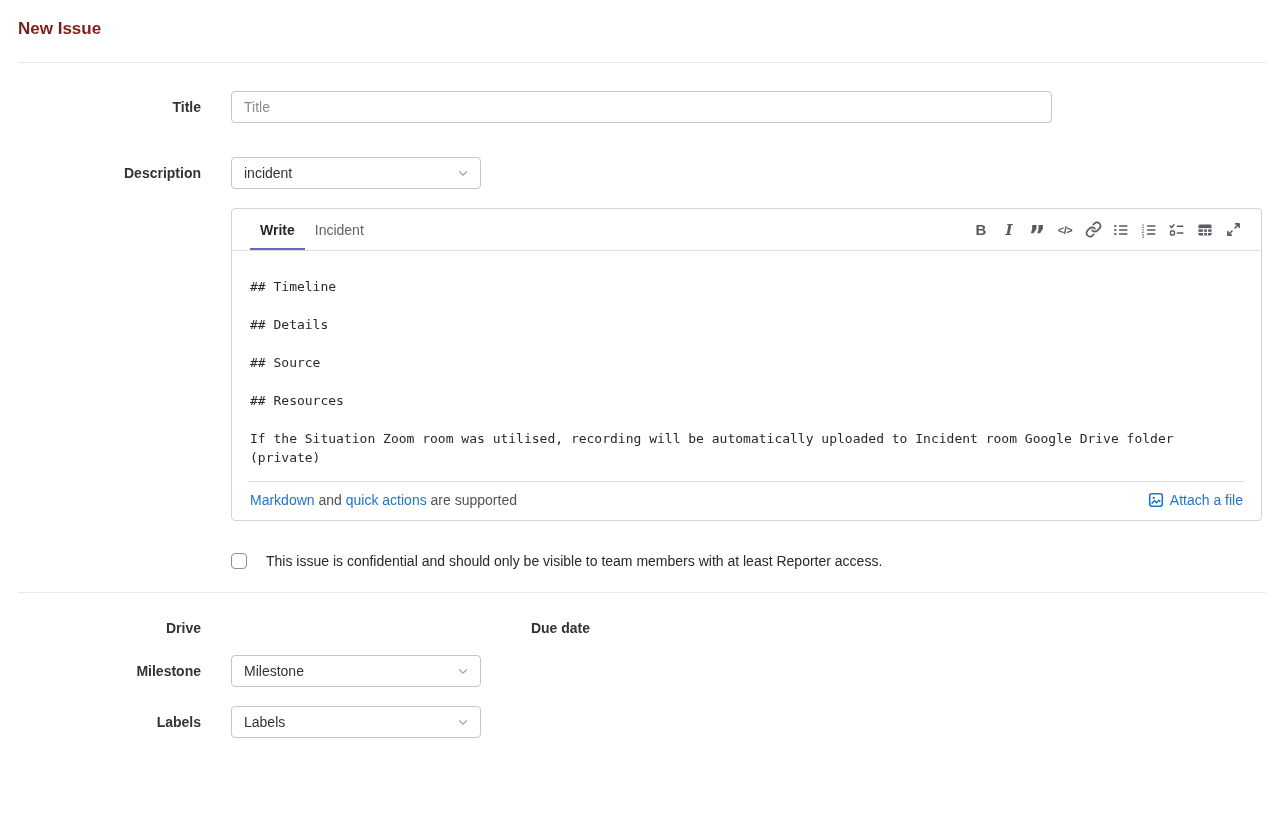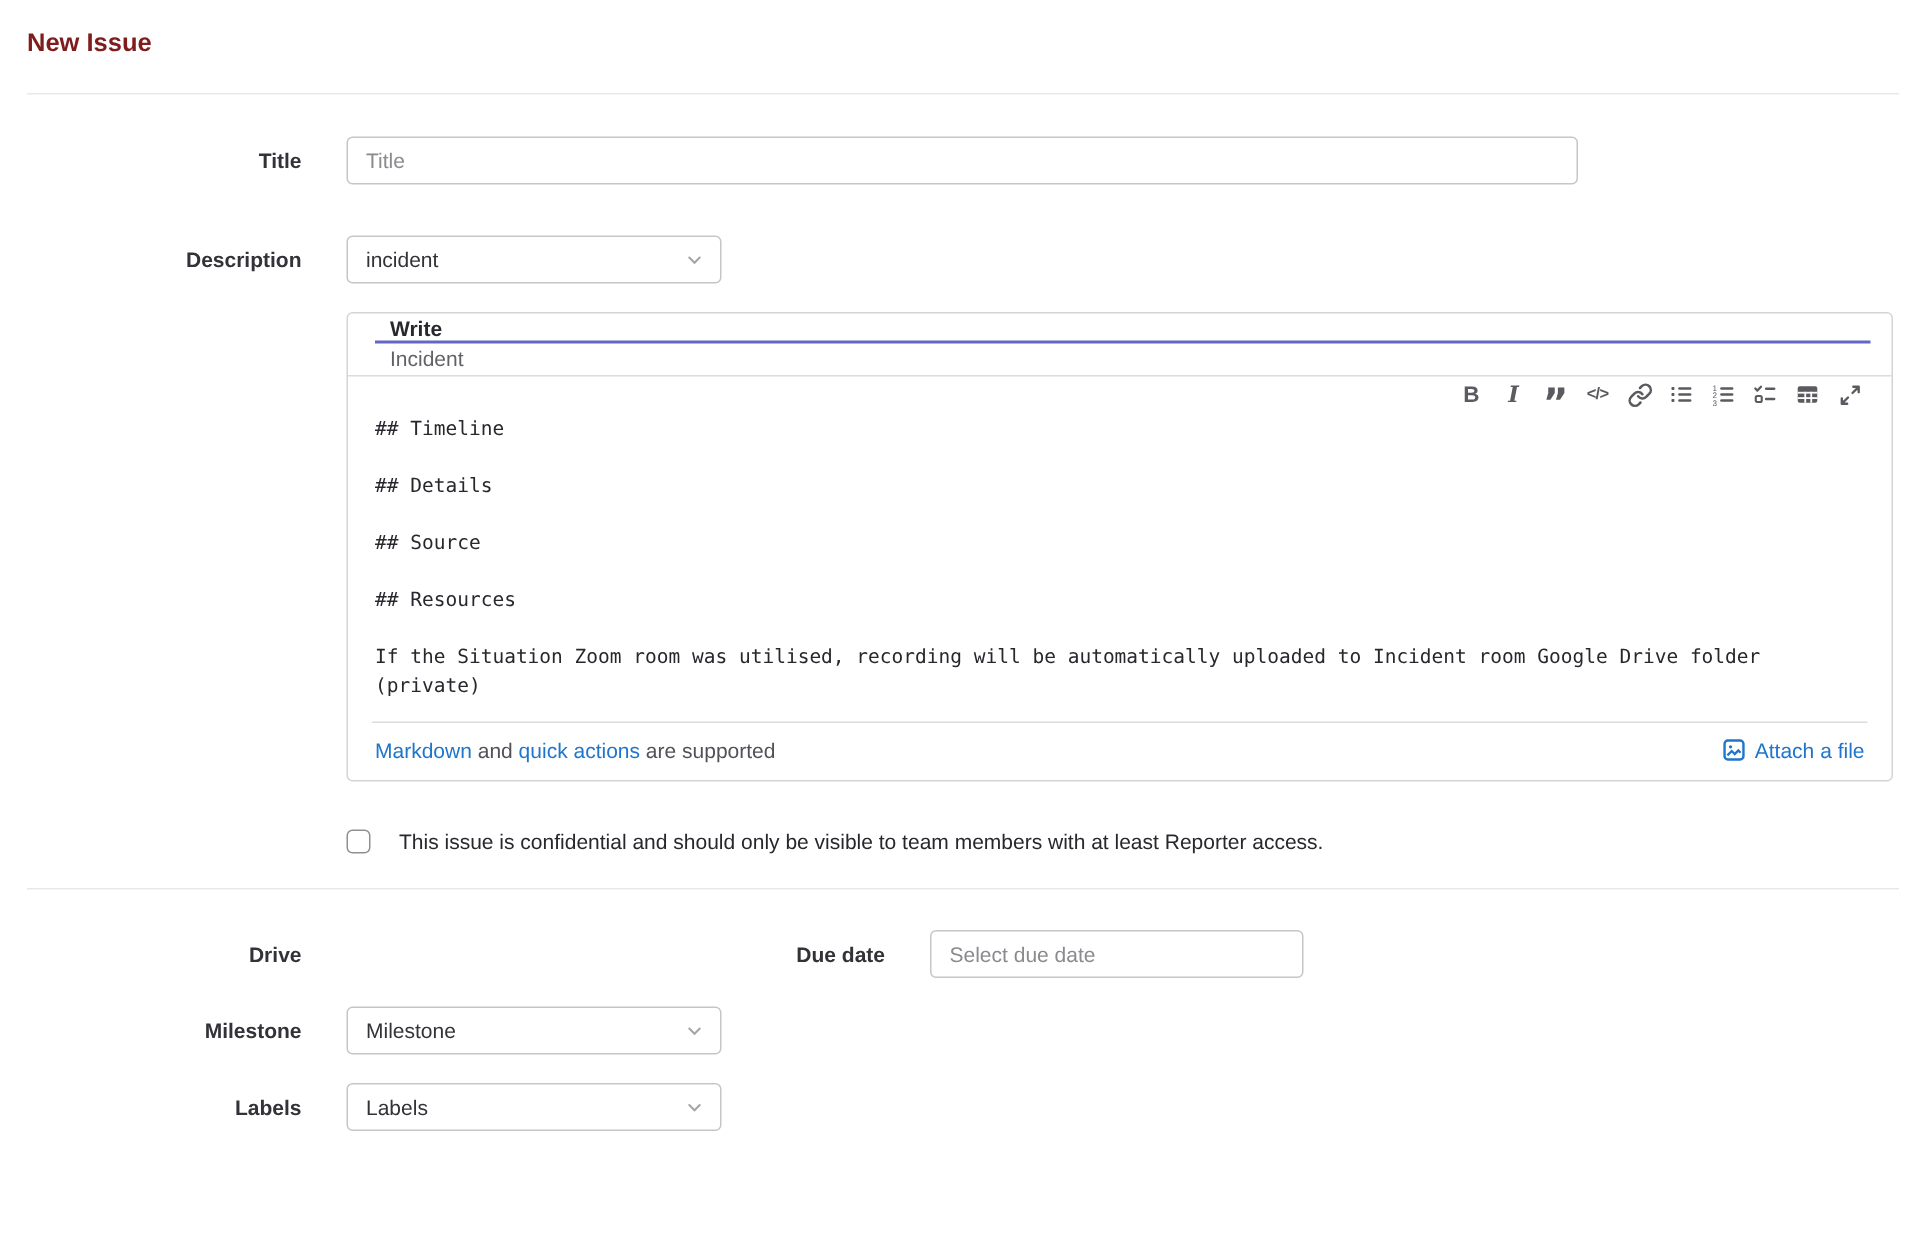--- a/index.html
+++ b/index.html
@@ -75,21 +75,20 @@
     border-radius: 4px;
     background: #fff;
   }
   .md-header {
     display: flex;
     align-items: stretch;
     height: 42px;
     border-bottom: 1px solid #dcdcde;
     padding-left: 18px;
     padding-right: 14px;
-    flex-direction: column;
   }
   .md-tab {
     background: none; border: none;
     padding: 0 10px;
     font-size: 14px;
     font-family: "Liberation Sans", sans-serif;
     color: #626168;
     cursor: pointer;
     display: flex; align-items: center;
     border-bottom: 2px solid transparent;
@@ -293,21 +292,20 @@
   <hr class="divider divider2">
 
   <div class="meta">
 
 
     <div class="meta-row">
       <label class="label-col">Drive</label>
       <div class="meta-mid">
         <label class="mid-label">Due date</label>
       </div>
-      <input class="text-input meta-input" type="text" placeholder="Select due date" style="">
     </div>
 
     <div class="meta-row">
       <label class="label-col">Milestone</label>
       <button class="select-btn">
         <span class="sel-value">Milestone</span>
         <span class="chev">
           <svg viewBox="0 0 16 16" width="14" height="14" fill="none" stroke="currentColor" stroke-width="1.5" stroke-linecap="round">
               <path d="M4 6.5l4 4 4-4"></path>
             </svg>

